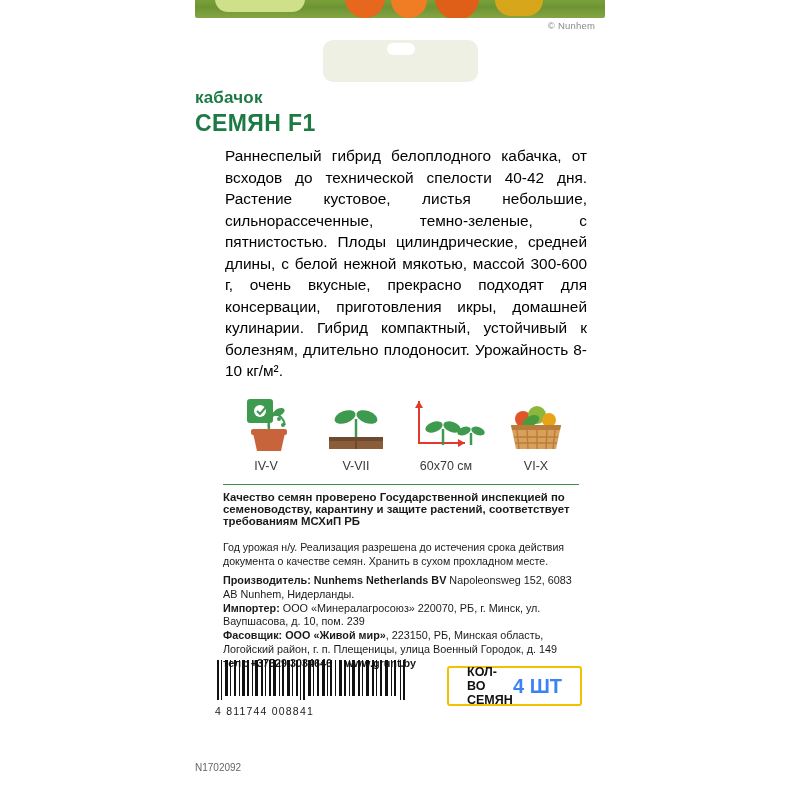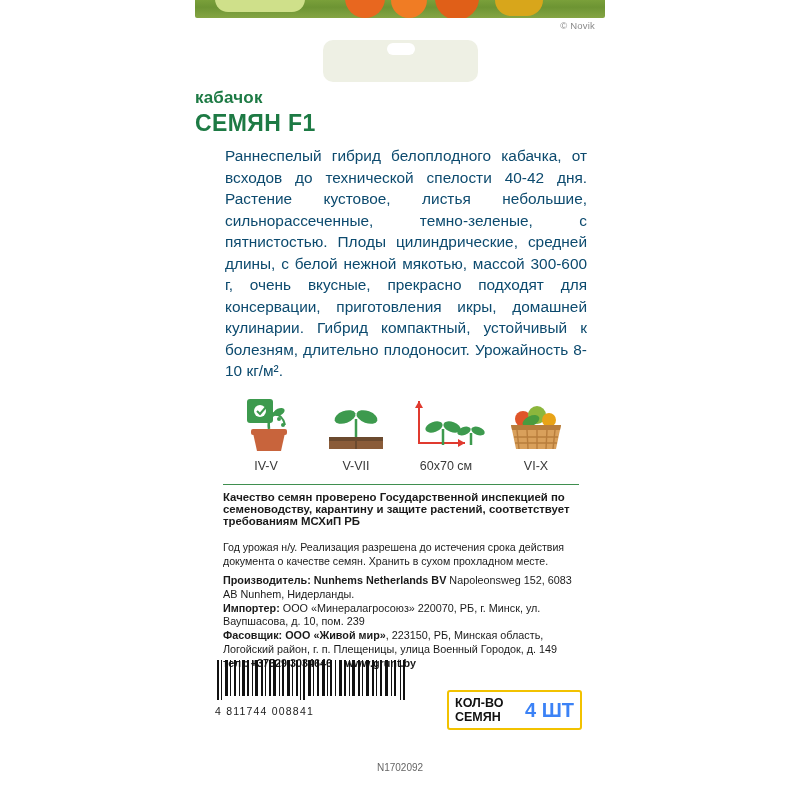--- a/index.html
+++ b/index.html
@@ -88,21 +88,21 @@
     letter-spacing: 0.4px;
     margin-top: 2px;
   }
   .description {
     position: absolute;
     left: 30px;
     top: 145px;
     width: 362px;
     font-size: 15.4px;
     line-height: 21.5px;
-    color: #0c4a6e;
+    color: #000000;
     text-align: justify;
     text-align-last: left;
   }
   
   .pictos {
     position: absolute;
     left: 28px;
     top: 393px;
     width: 356px;
     display: flex;
@@ -178,63 +178,62 @@
     position: absolute;
     left: 252px;
     top: 666px;
     width: 135px;
     height: 40px;
     border: 2.5px solid #f2c200;
     border-radius: 3px;
     background: #ffffff;
     display: flex;
     align-items: center;
-    padding: 0 6px;
+    padding: 0 18px;
     box-sizing: border-box;
-    margin-top: 24px;
   }
   .seed-count-label {
     font-size: 12.5px;
     font-weight: bold;
     line-height: 14px;
     text-transform: uppercase;
     color: #111;
   }
   .seed-count-value {
     font-size: 20px;
     font-weight: bold;
     color: #3b82f6;
     margin-left: auto;
     white-space: nowrap;
   }
   .article {
     position: absolute;
     left: 0;
     top: 762px;
     width: 410px;
-    text-align: center;
+    text-align: left;
     font-size: 10px;
     color: #666;
   }
 </style>
 </head>
 <body>
 
 <div class="packet">
 
   <div class="photo-strip">
     <div class="photo-bg"></div>
     <div class="veg" style="left:150px;top:-22px;width:40px;height:40px;background:#e8671f;"></div>
     <div class="veg" style="left:196px;top:-18px;width:36px;height:36px;background:#f07c24;"></div>
     <div class="veg" style="left:240px;top:-24px;width:44px;height:44px;background:#e05f18;"></div>
     <div class="veg" style="left:20px;top:-14px;width:90px;height:26px;background:#cfe08a;border-radius:13px;"></div>
     <div class="veg" style="left:300px;top:-16px;width:48px;height:32px;background:#d8a61b;border-radius:16px;"></div>
   </div>
 
-  <div class="copyright">© Novik</div>
+  <div class="copyright">© Nunhem</div>
 
   <div class="hang-tab"></div>
   <div class="hang-hole"></div>
 
   <div class="title-wrap">
     <div class="title-small">кабачок</div>
     <div class="title-big">СЕМЯН F1</div>
   </div>
 
   <div class="description">Раннеспелый гибрид белоплодного кабачка, от всходов до технической спелости 40-42 дня. Растение кустовое, листья небольшие, сильнорассеченные, темно-зеленые, с пятнистостью. Плоды цилиндрические, средней длины, с белой нежной мякотью, массой 300-600 г, очень вкусные, прекрасно подходят для консервации, приготовления икры, домашней кулинарии. Гибрид компактный, устойчивый к болезням, длительно плодоносит. Урожайность 8-10 кг/м².</div>

